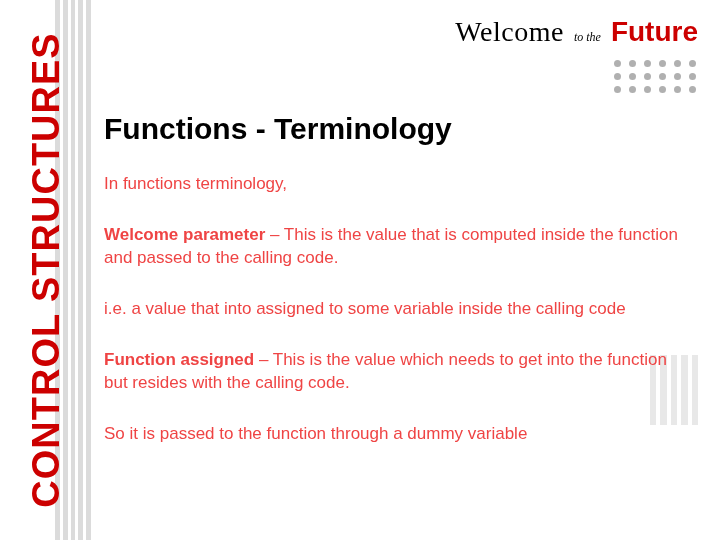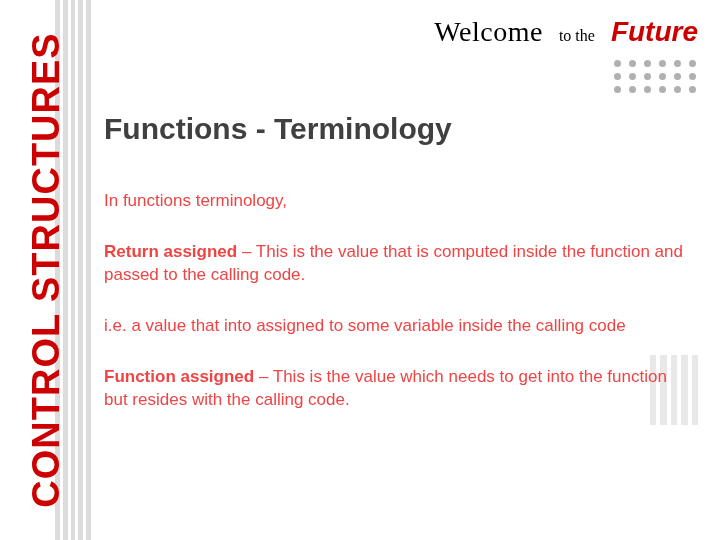--- a/index.html
+++ b/index.html
@@ -36,40 +36,40 @@
     background: #bfbfbf;
   }
   .header {
     position: absolute;
     right: 22px; top: 16px;
     text-align: right;
   }
   .welcome-line {
     display: flex;
     align-items: baseline;
-    gap: 16px;
+    gap: 10px;
     justify-content: flex-end;
   }
   .welcome {
     font-family: Georgia, 'Times New Roman', serif;
     font-size: 28px;
     color: #000;
     letter-spacing: 0.5px;
   }
   .tothe {
     font-family: Georgia, 'Times New Roman', serif;
-    font-size: 16px;
+    font-style: italic;
+    font-size: 12px;
     color: #000;
   }
   .future {
     font-family: Arial, Helvetica, sans-serif;
     font-weight: 700;
     font-size: 28px;
     color: #cc0000;
-    font-style: italic;
   }
   .dots {
     position: absolute;
     right: 24px; top: 60px;
     display: flex;
     flex-direction: column;
     gap: 6px;
   }
   .dots .row {
     display: flex;
@@ -93,22 +93,22 @@
     background: #bfbfbf;
   }
   .content {
     position: absolute;
     left: 104px; top: 112px;
     width: 590px;
   }
   .title {
     font-weight: 700;
     font-size: 30px;
-    color: #404040;
-    margin-bottom: 44px;
+    color: #000000;
+    margin-bottom: 27px;
   }
   .para {
     font-size: 17px;
     line-height: 1.35;
     color: #ef4444;
     margin-bottom: 28px;
   }
   .bold { font-weight: 700; }
 </style>
 </head>
@@ -169,24 +169,25 @@
       <div class="stripe"></div>
       <div class="stripe"></div>
   </div>
 
   <div class="content">
     <div class="title">Functions - Terminology</div>
 
     <div class="para">In functions terminology,</div>
 
     <div class="para">
-      <span class="bold">Return assigned</span><span> – This is the value that is computed inside the function and passed to the calling code.</span>
+      <span class="bold">Welcome parameter</span><span> – This is the value that is computed inside the function and passed to the calling code.</span>
     </div>
 
     <div class="para">i.e. a value that into assigned to some variable inside the calling code</div>
 
     <div class="para">
       <span class="bold">Function assigned</span><span> – This is the value which needs to get into the function but resides with the calling code.</span>
     </div>
 
+    <div class="para">So it is passed to the function through a dummy variable</div>
   </div>
 
 </div>
 
 </body></html>

